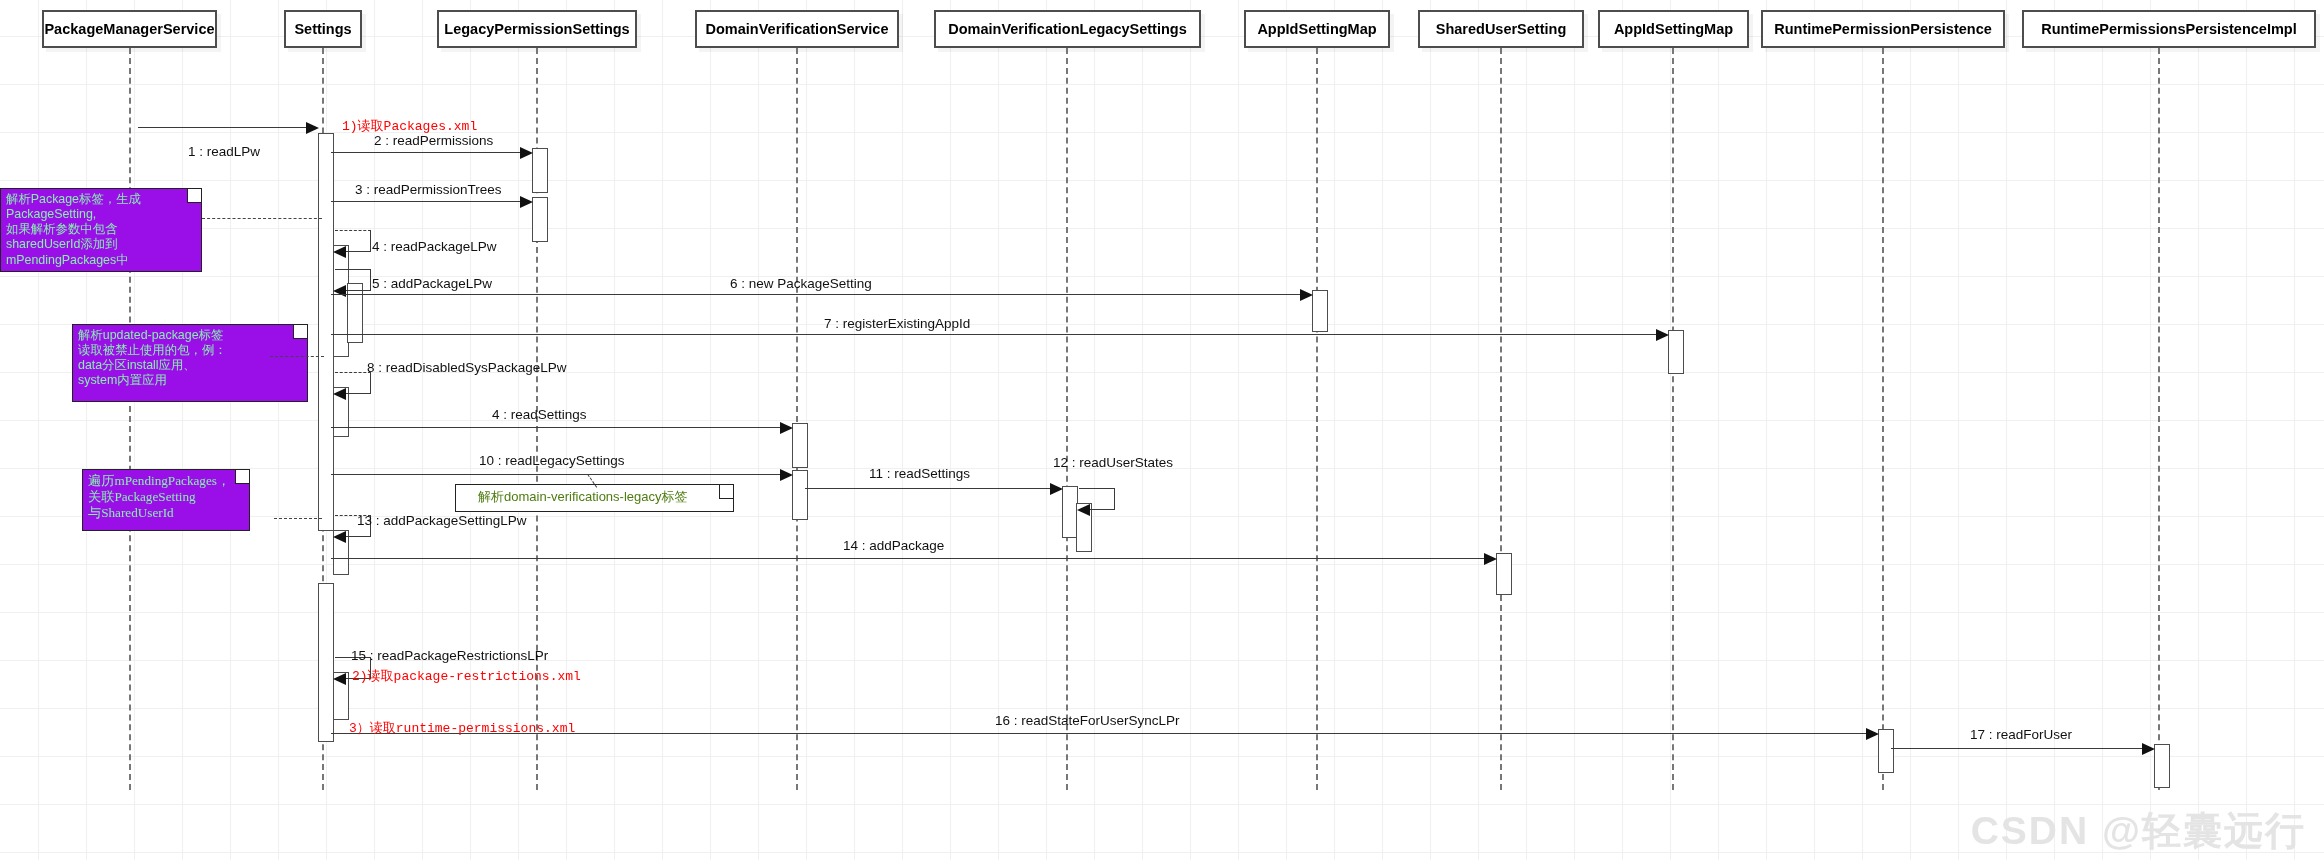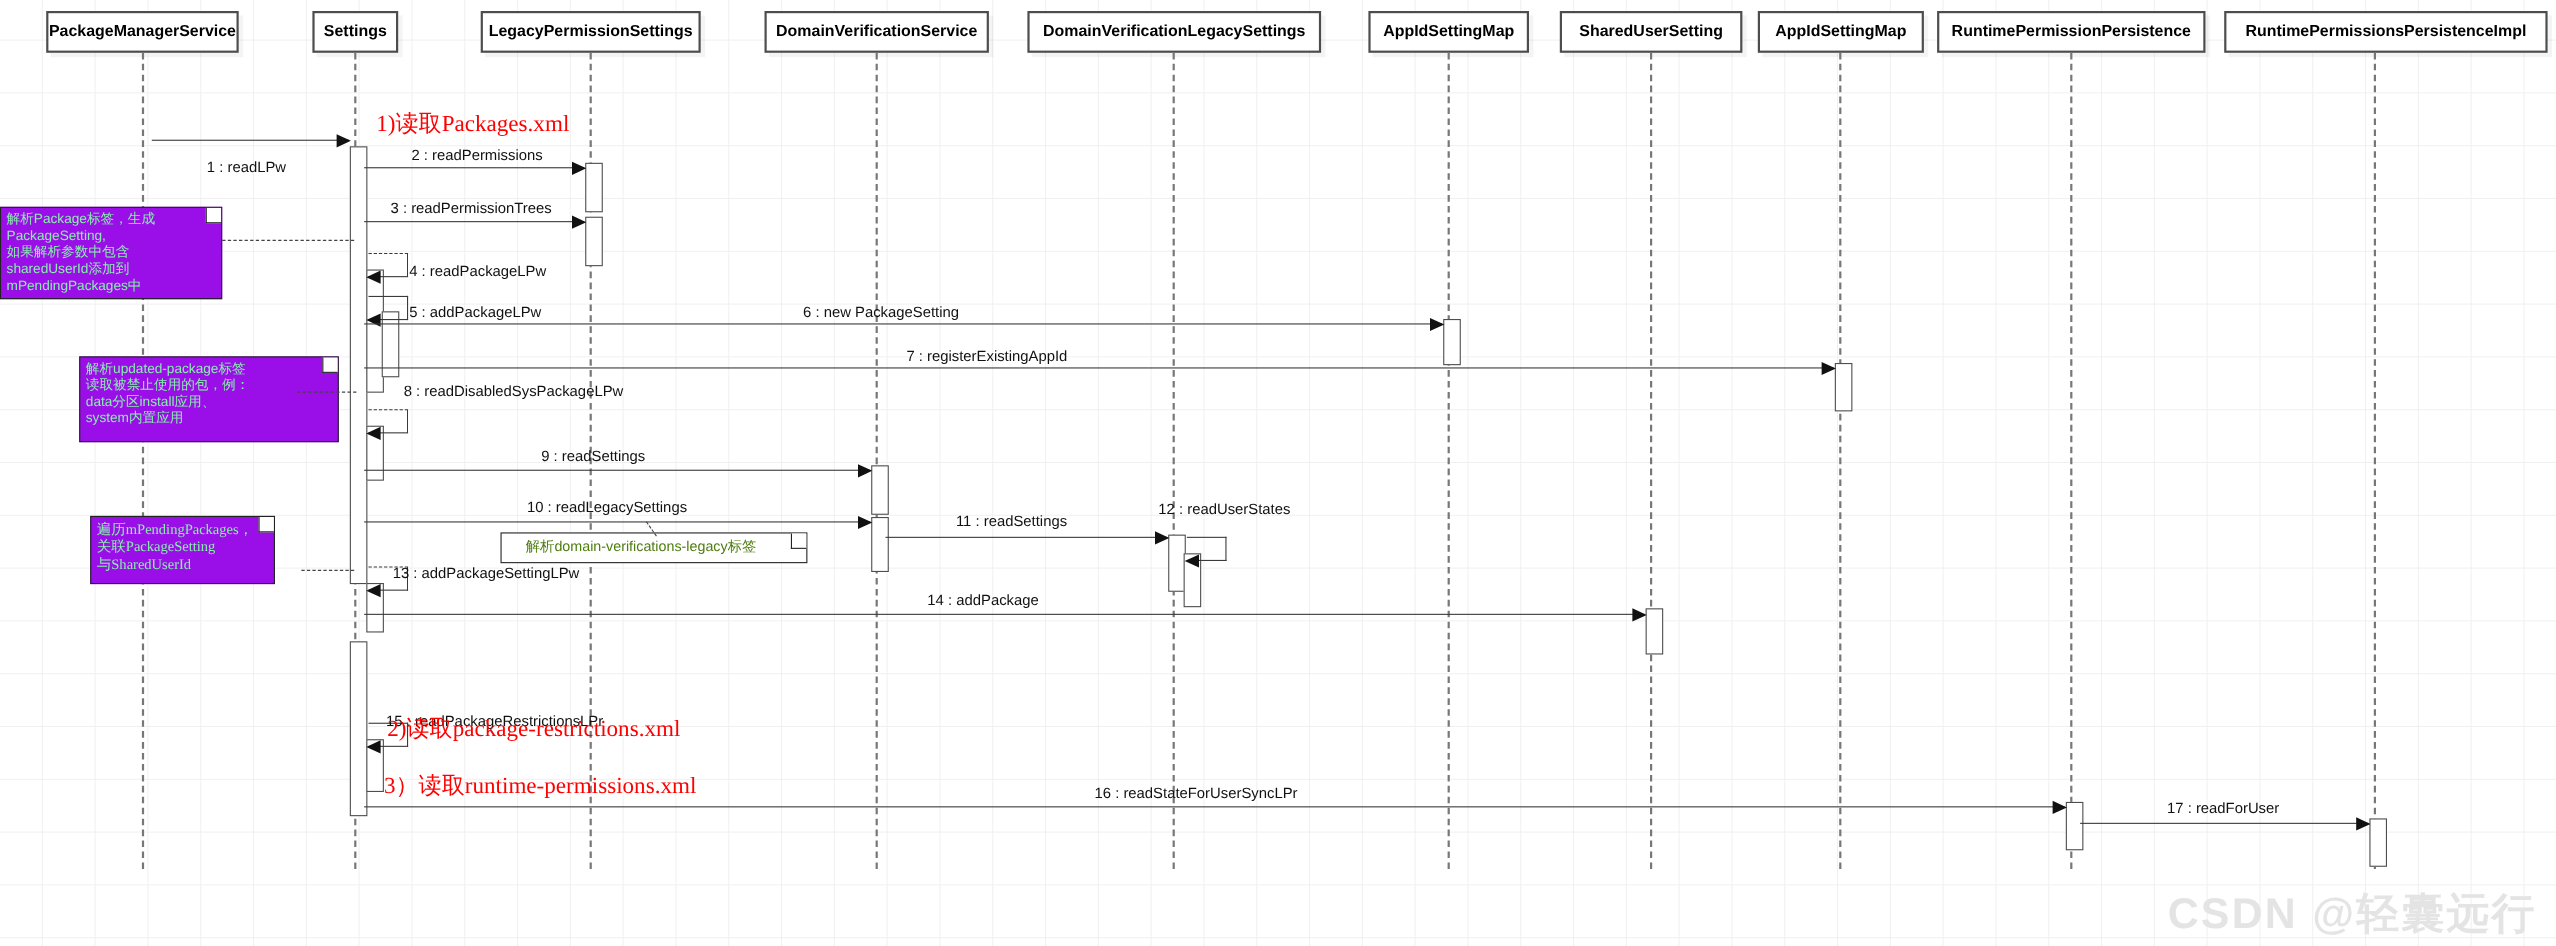--- a/index.html
+++ b/index.html
@@ -63,24 +63,25 @@
   .msg-label{
     position:absolute;
     font-size:13.5px;
     color:#111;
     white-space:nowrap;
     background:transparent;
   }
   
   .red-title{
     position:absolute;
-    font-family:Liberation Serif, serif;
+    font-family:Liberation Mono, monospace;
     color:#ff0000;
-    font-size:21px;
-    white-space:nowrap;
+    font-size:13px;
+    white-space:nowrap;
+    margin-top:19px;
   }
   
   .note{
     position:absolute;
     box-sizing:border-box;
     border:1.6px solid #222;
     font-size:12.4px;
     line-height:1.22;
     padding:3px 16px 3px 5px;
     white-space:pre-line;
@@ -208,24 +209,24 @@
       <div class="arrowhead left" style="left: 333px; top: 285px;"></div>
       <div class="msg-label" style="left: 372px; top: 276px;">5 : addPackageLPw</div>
       <div class="msg" style="left: 331px; top: 294px; width: 980px;"></div>
       <div class="arrowhead right" style="left: 1300px; top: 289px;"></div>
       <div class="msg-label" style="left: 730px; top: 276px;">6 : new PackageSetting</div>
       <div class="msg" style="left: 331px; top: 334px; width: 1336px;"></div>
       <div class="arrowhead right" style="left: 1656px; top: 329px;"></div>
       <div class="msg-label" style="left: 824px; top: 316px;">7 : registerExistingAppId</div>
       <div style="position: absolute; left: 335px; top: 372px; width: 36px; height: 22px; border-top: 1.7px dashed rgb(58, 58, 58); border-right: 1.7px solid rgb(58, 58, 58); border-bottom: 1.7px solid rgb(58, 58, 58); box-sizing: border-box;"></div>
       <div class="arrowhead left" style="left: 333px; top: 388px;"></div>
-      <div class="msg-label" style="left: 367px; top: 348px; text-align: center;">8 : readDisabledSysPackageLPw</div>
+      <div class="msg-label" style="left: 367px; top: 360px; text-align: center;">8 : readDisabledSysPackageLPw</div>
       <div class="msg" style="left: 331px; top: 427px; width: 460px;"></div>
       <div class="arrowhead right" style="left: 780px; top: 422px;"></div>
-      <div class="msg-label" style="left: 492px; top: 407px;">9 : readSettings</div>
+      <div class="msg-label" style="left: 492px; top: 407px;">4 : readSettings</div>
       <div class="msg" style="left: 331px; top: 474px; width: 460px;"></div>
       <div class="arrowhead right" style="left: 780px; top: 469px;"></div>
       <div class="msg-label" style="left: 479px; top: 453px;">10 : readLegacySettings</div>
       <div class="msg" style="left: 805px; top: 488px; width: 256px;"></div>
       <div class="arrowhead right" style="left: 1050px; top: 483px;"></div>
       <div class="msg-label" style="left: 869px; top: 466px;">11 : readSettings</div>
       <div style="position: absolute; left: 1079px; top: 488px; width: 36px; height: 22px; border-top: 1.7px solid rgb(58, 58, 58); border-right: 1.7px solid rgb(58, 58, 58); border-bottom: 1.7px solid rgb(58, 58, 58); box-sizing: border-box;"></div>
       <div class="arrowhead left" style="left: 1077px; top: 504px;"></div>
       <div class="msg-label" style="left: 1053px; top: 455px;">12 : readUserStates</div>
       <div style="position: absolute; left: 335px; top: 515px; width: 36px; height: 22px; border-top: 1.7px dashed rgb(58, 58, 58); border-right: 1.7px solid rgb(58, 58, 58); border-bottom: 1.7px solid rgb(58, 58, 58); box-sizing: border-box;"></div>

